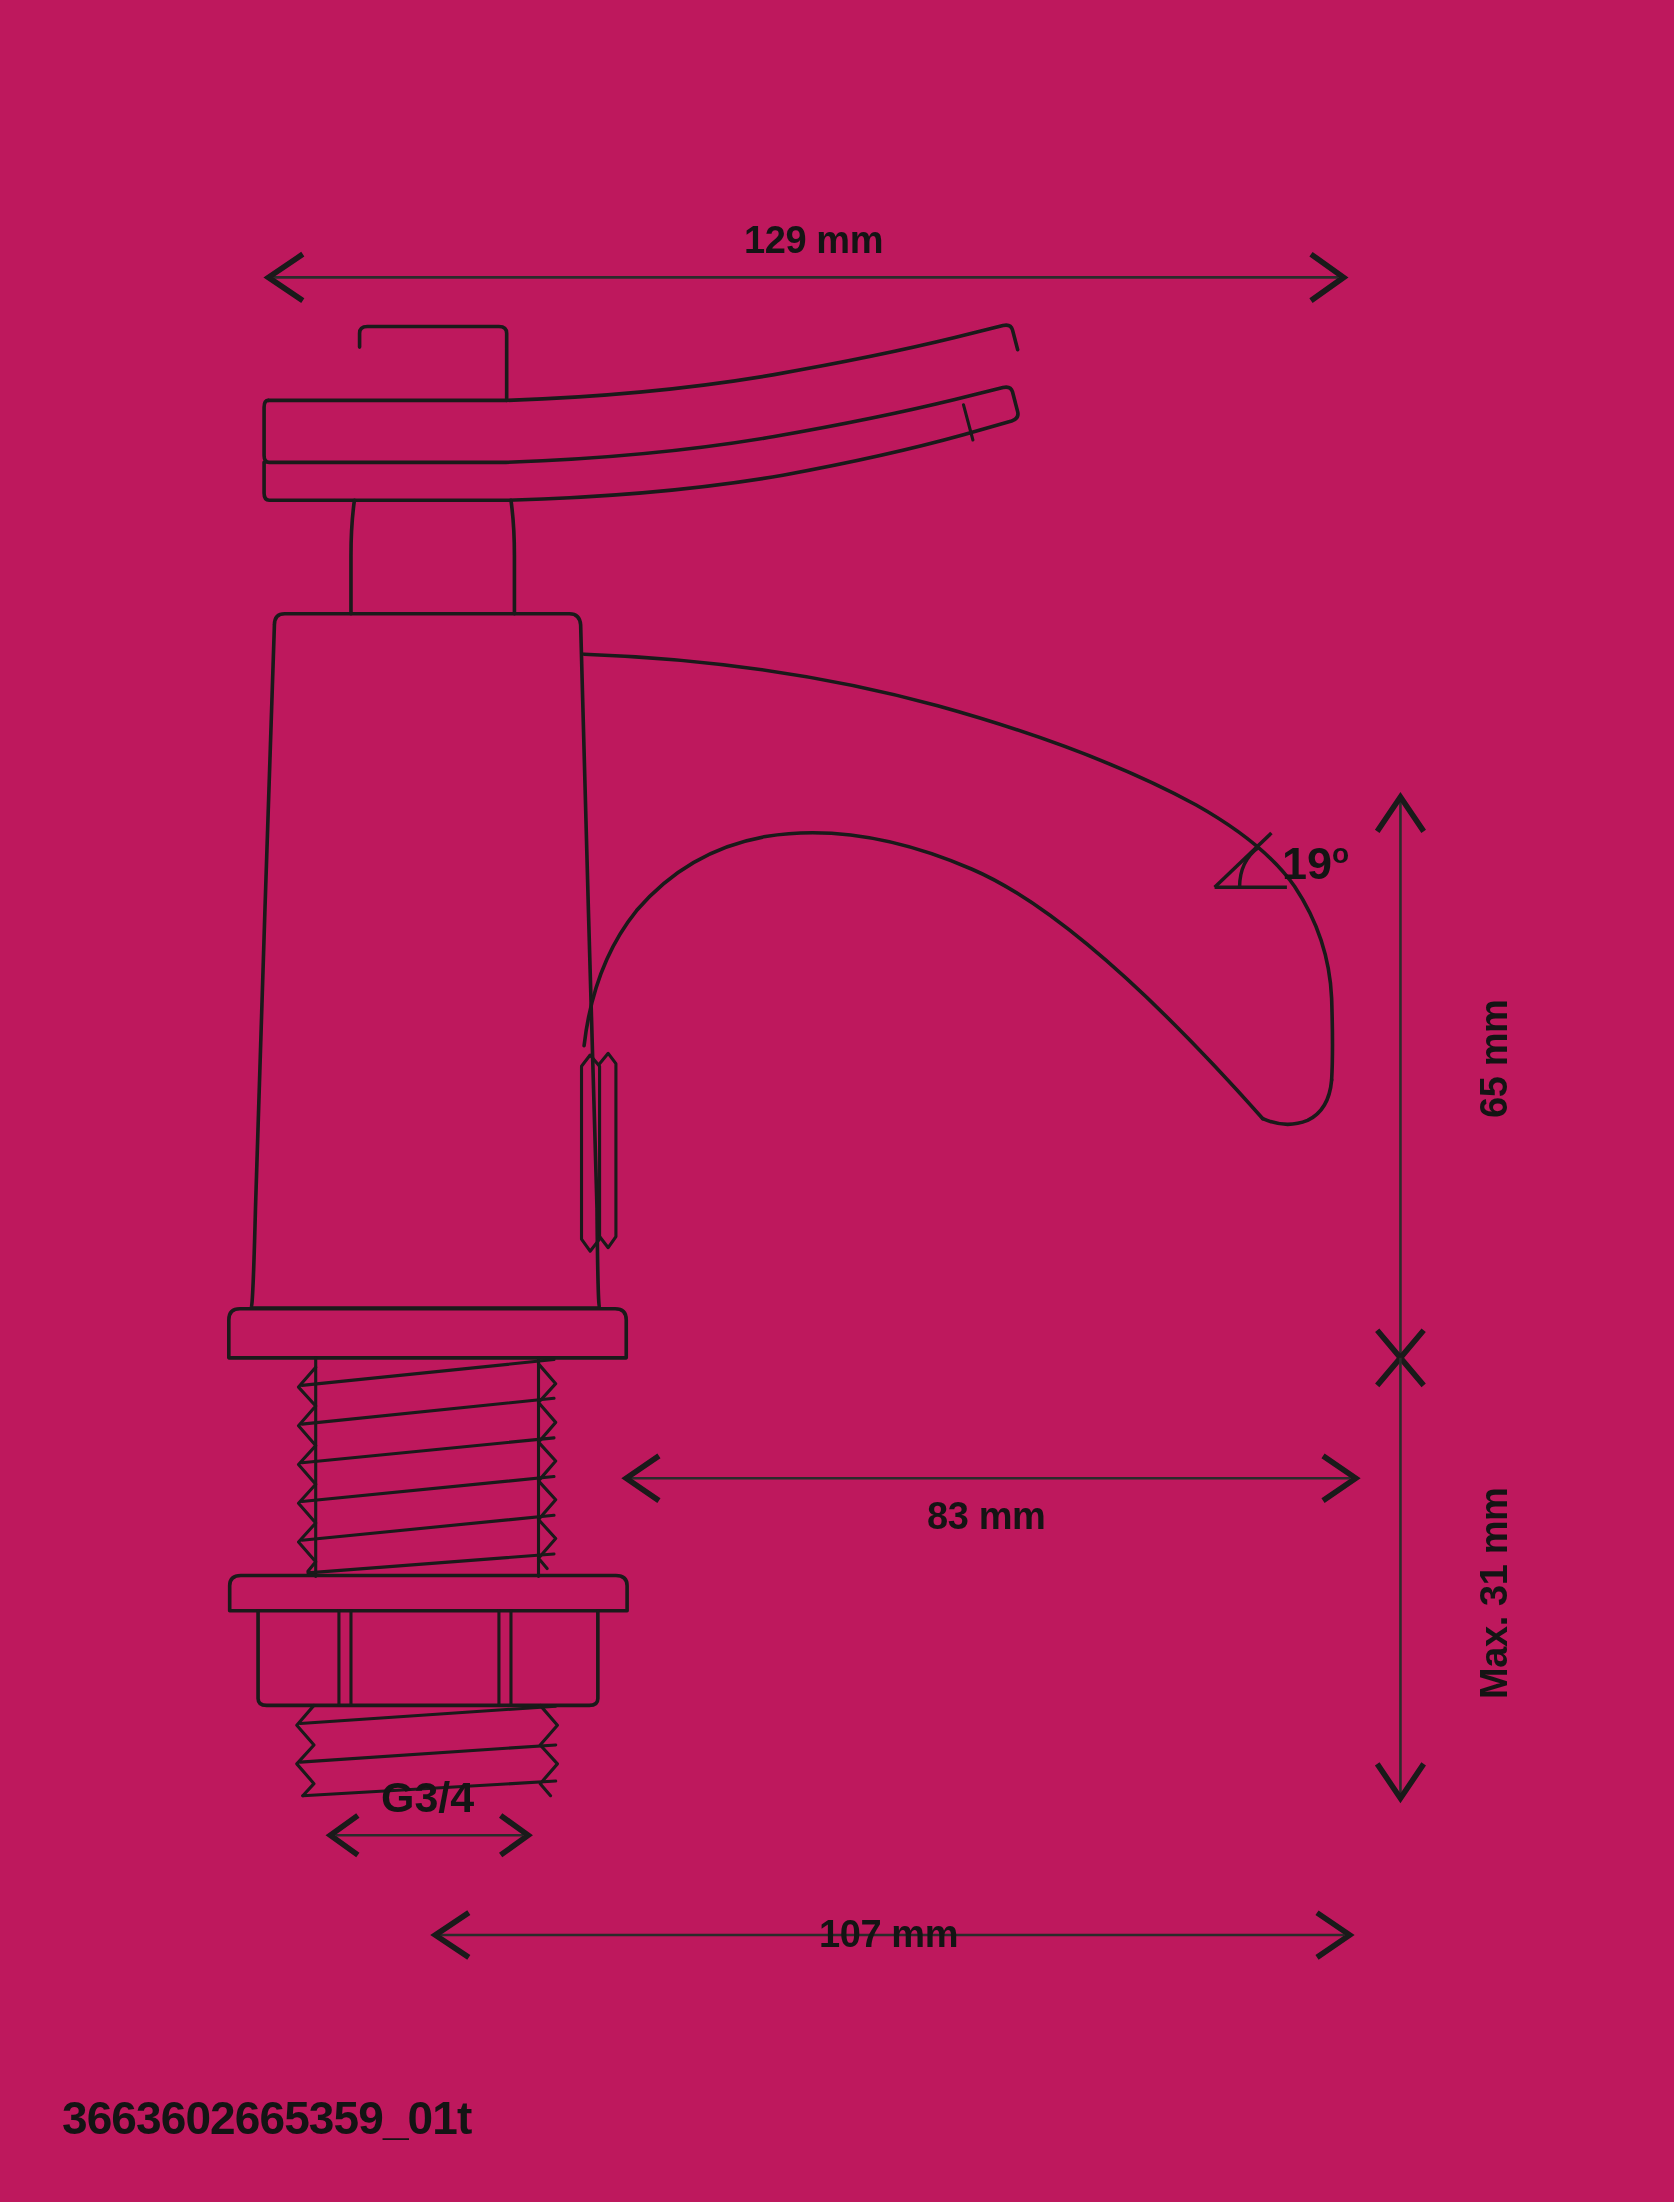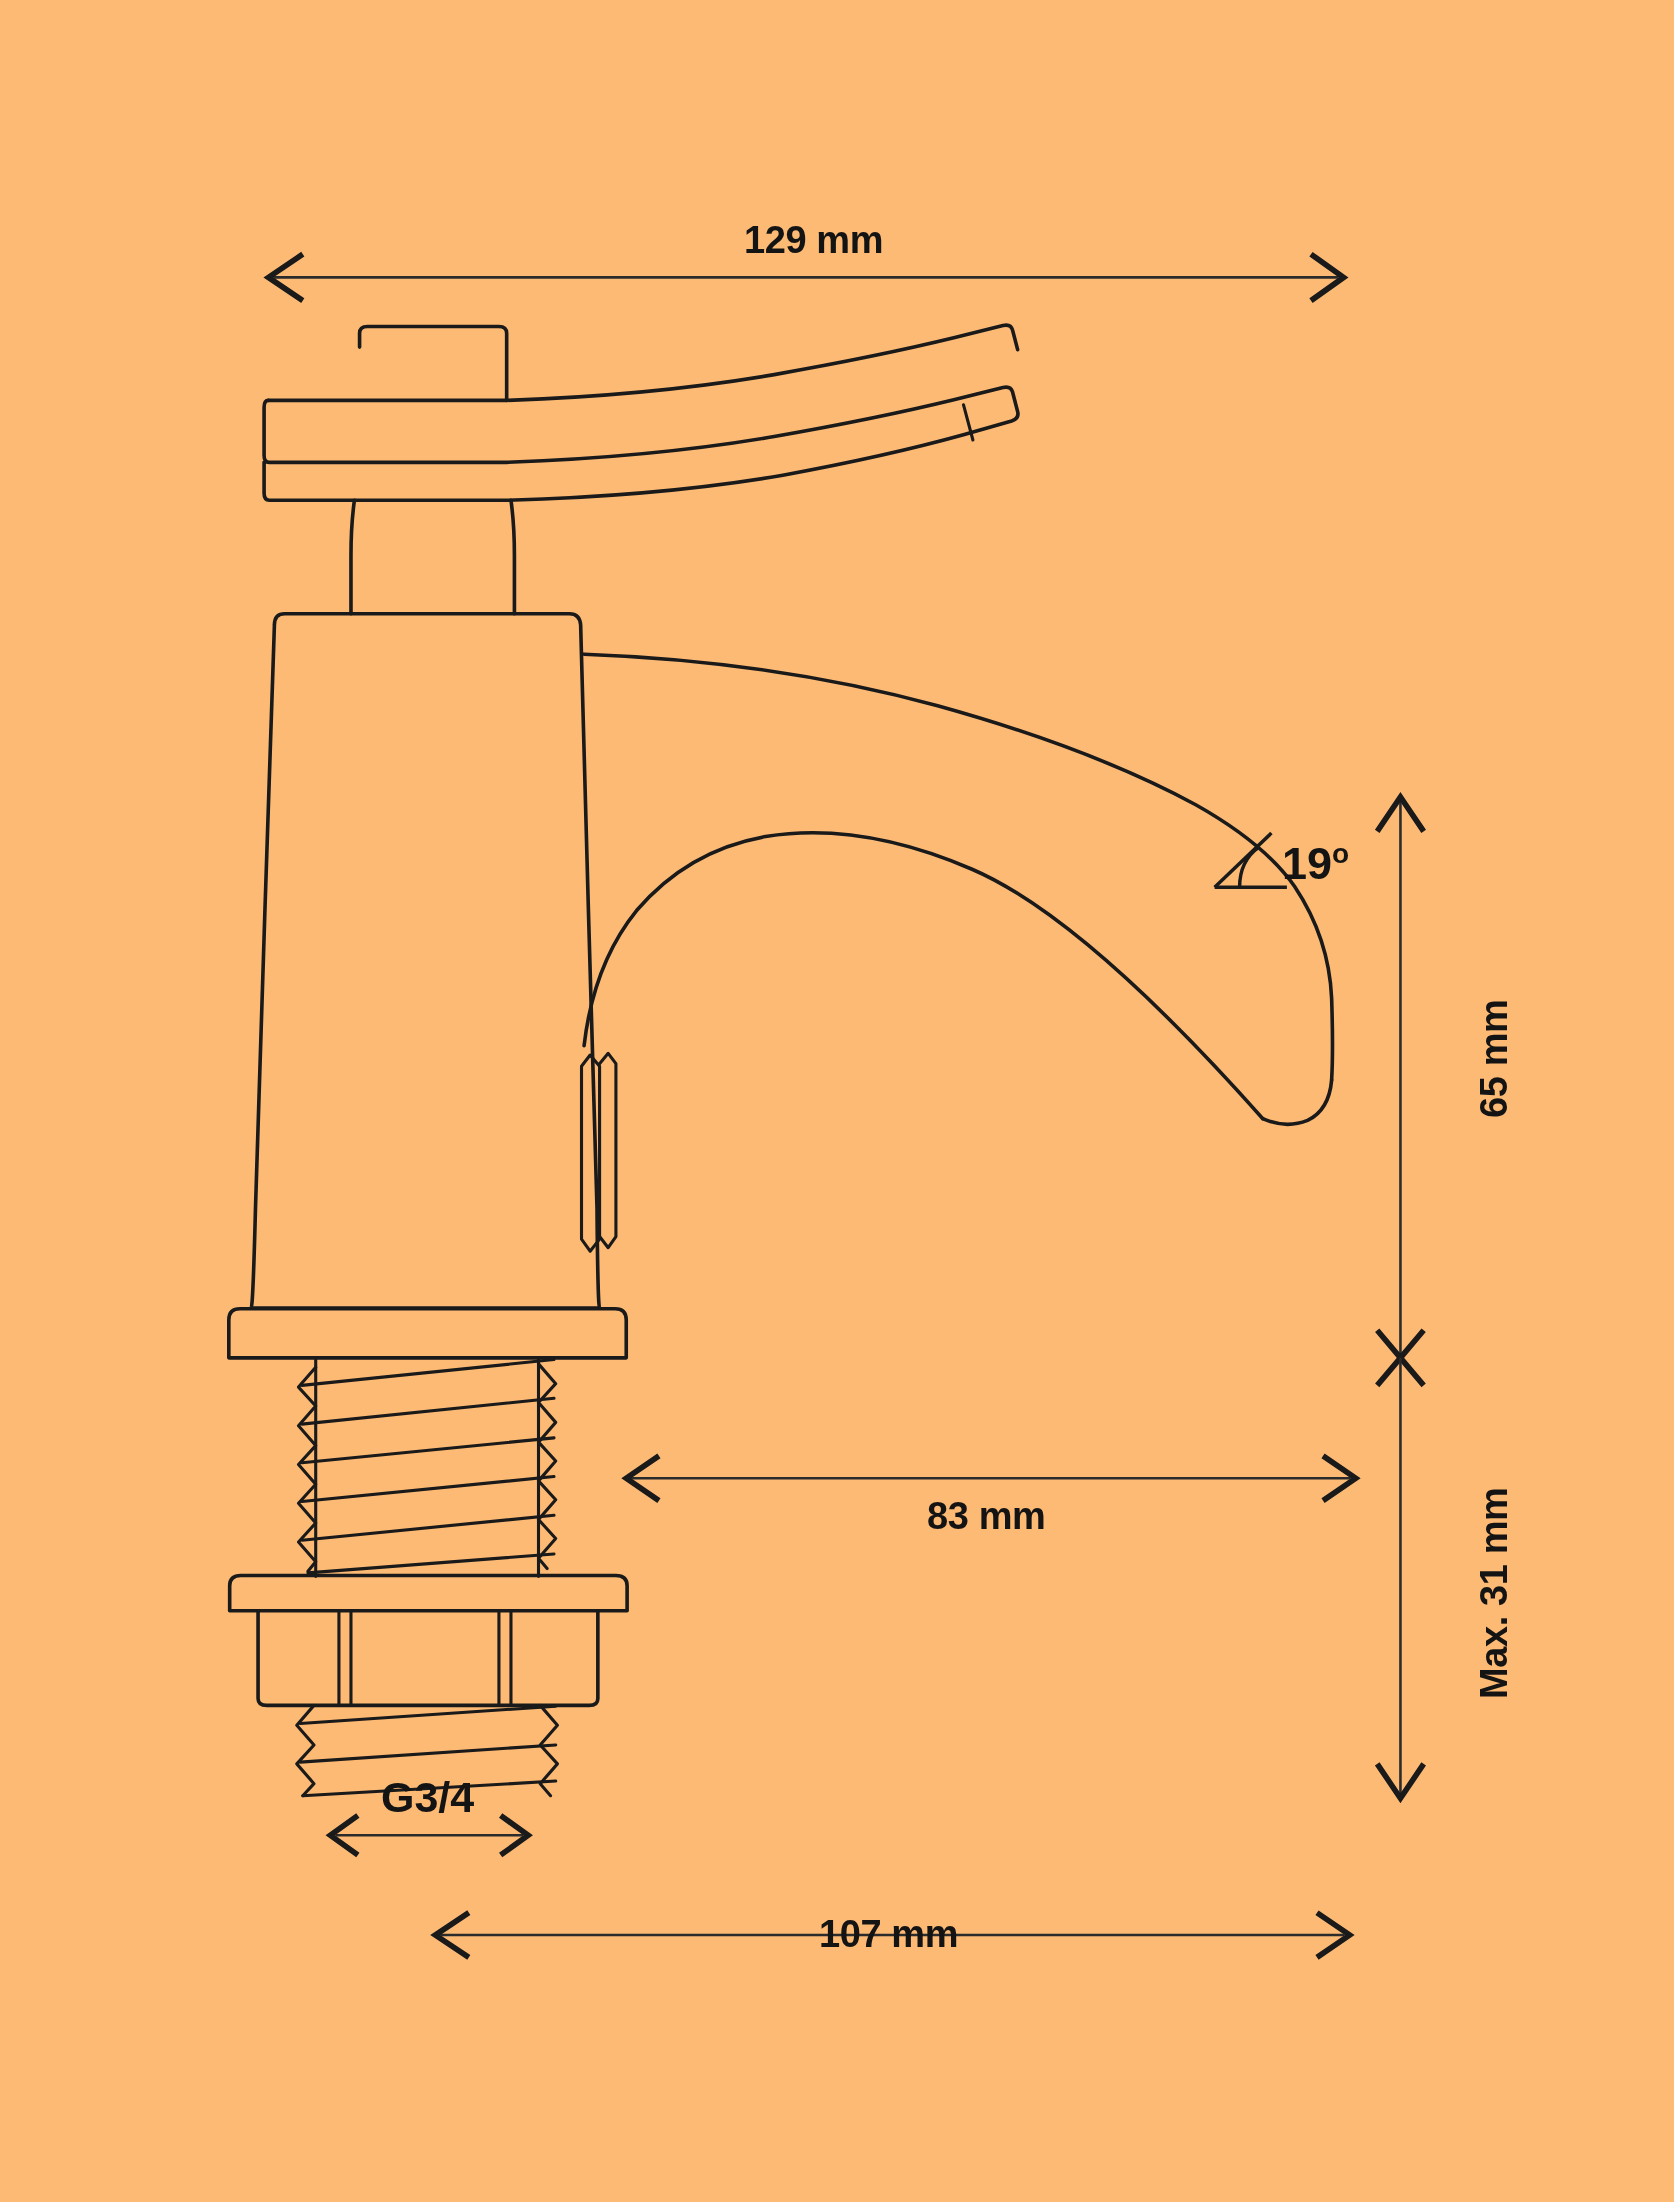--- a/index.html
+++ b/index.html
@@ -7,21 +7,21 @@
     padding: 0;
     background: #ffffff;
   }
   body {
     font-family: "Liberation Sans", sans-serif;
   }
   #sheet {
     position: relative;
     width: 1674px;
     height: 2203px;
-    background: #fdba74;
+    background: #be185d;
     overflow: hidden;
   }
   #drawing-svg {
     position: absolute;
     left: 0;
     top: 0;
     width: 1674px;
     height: 2203px;
     display: block;
   }
@@ -285,15 +285,16 @@
   <div class="dim-text vrot" style="left:1473px; top:1699px; transform: rotate(-90deg);">Max. 31 mm</div>
 
   <div class="dim-text h" style="left:927px; top:1495px;">83 mm</div>
 
   <div class="dim-text h" style="left:381px; top:1773px; font-size:43px; letter-spacing:0px;">G3/4</div>
 
   <div class="dim-text h" style="left:819px; top:1913px;">107 mm</div>
 
   <div id="angle-label"><span>19</span><span class="deg">o</span></div>
 
+  <div id="file-label">3663602665359_01t</div>
 
 </div>
 
 
 </body></html>

